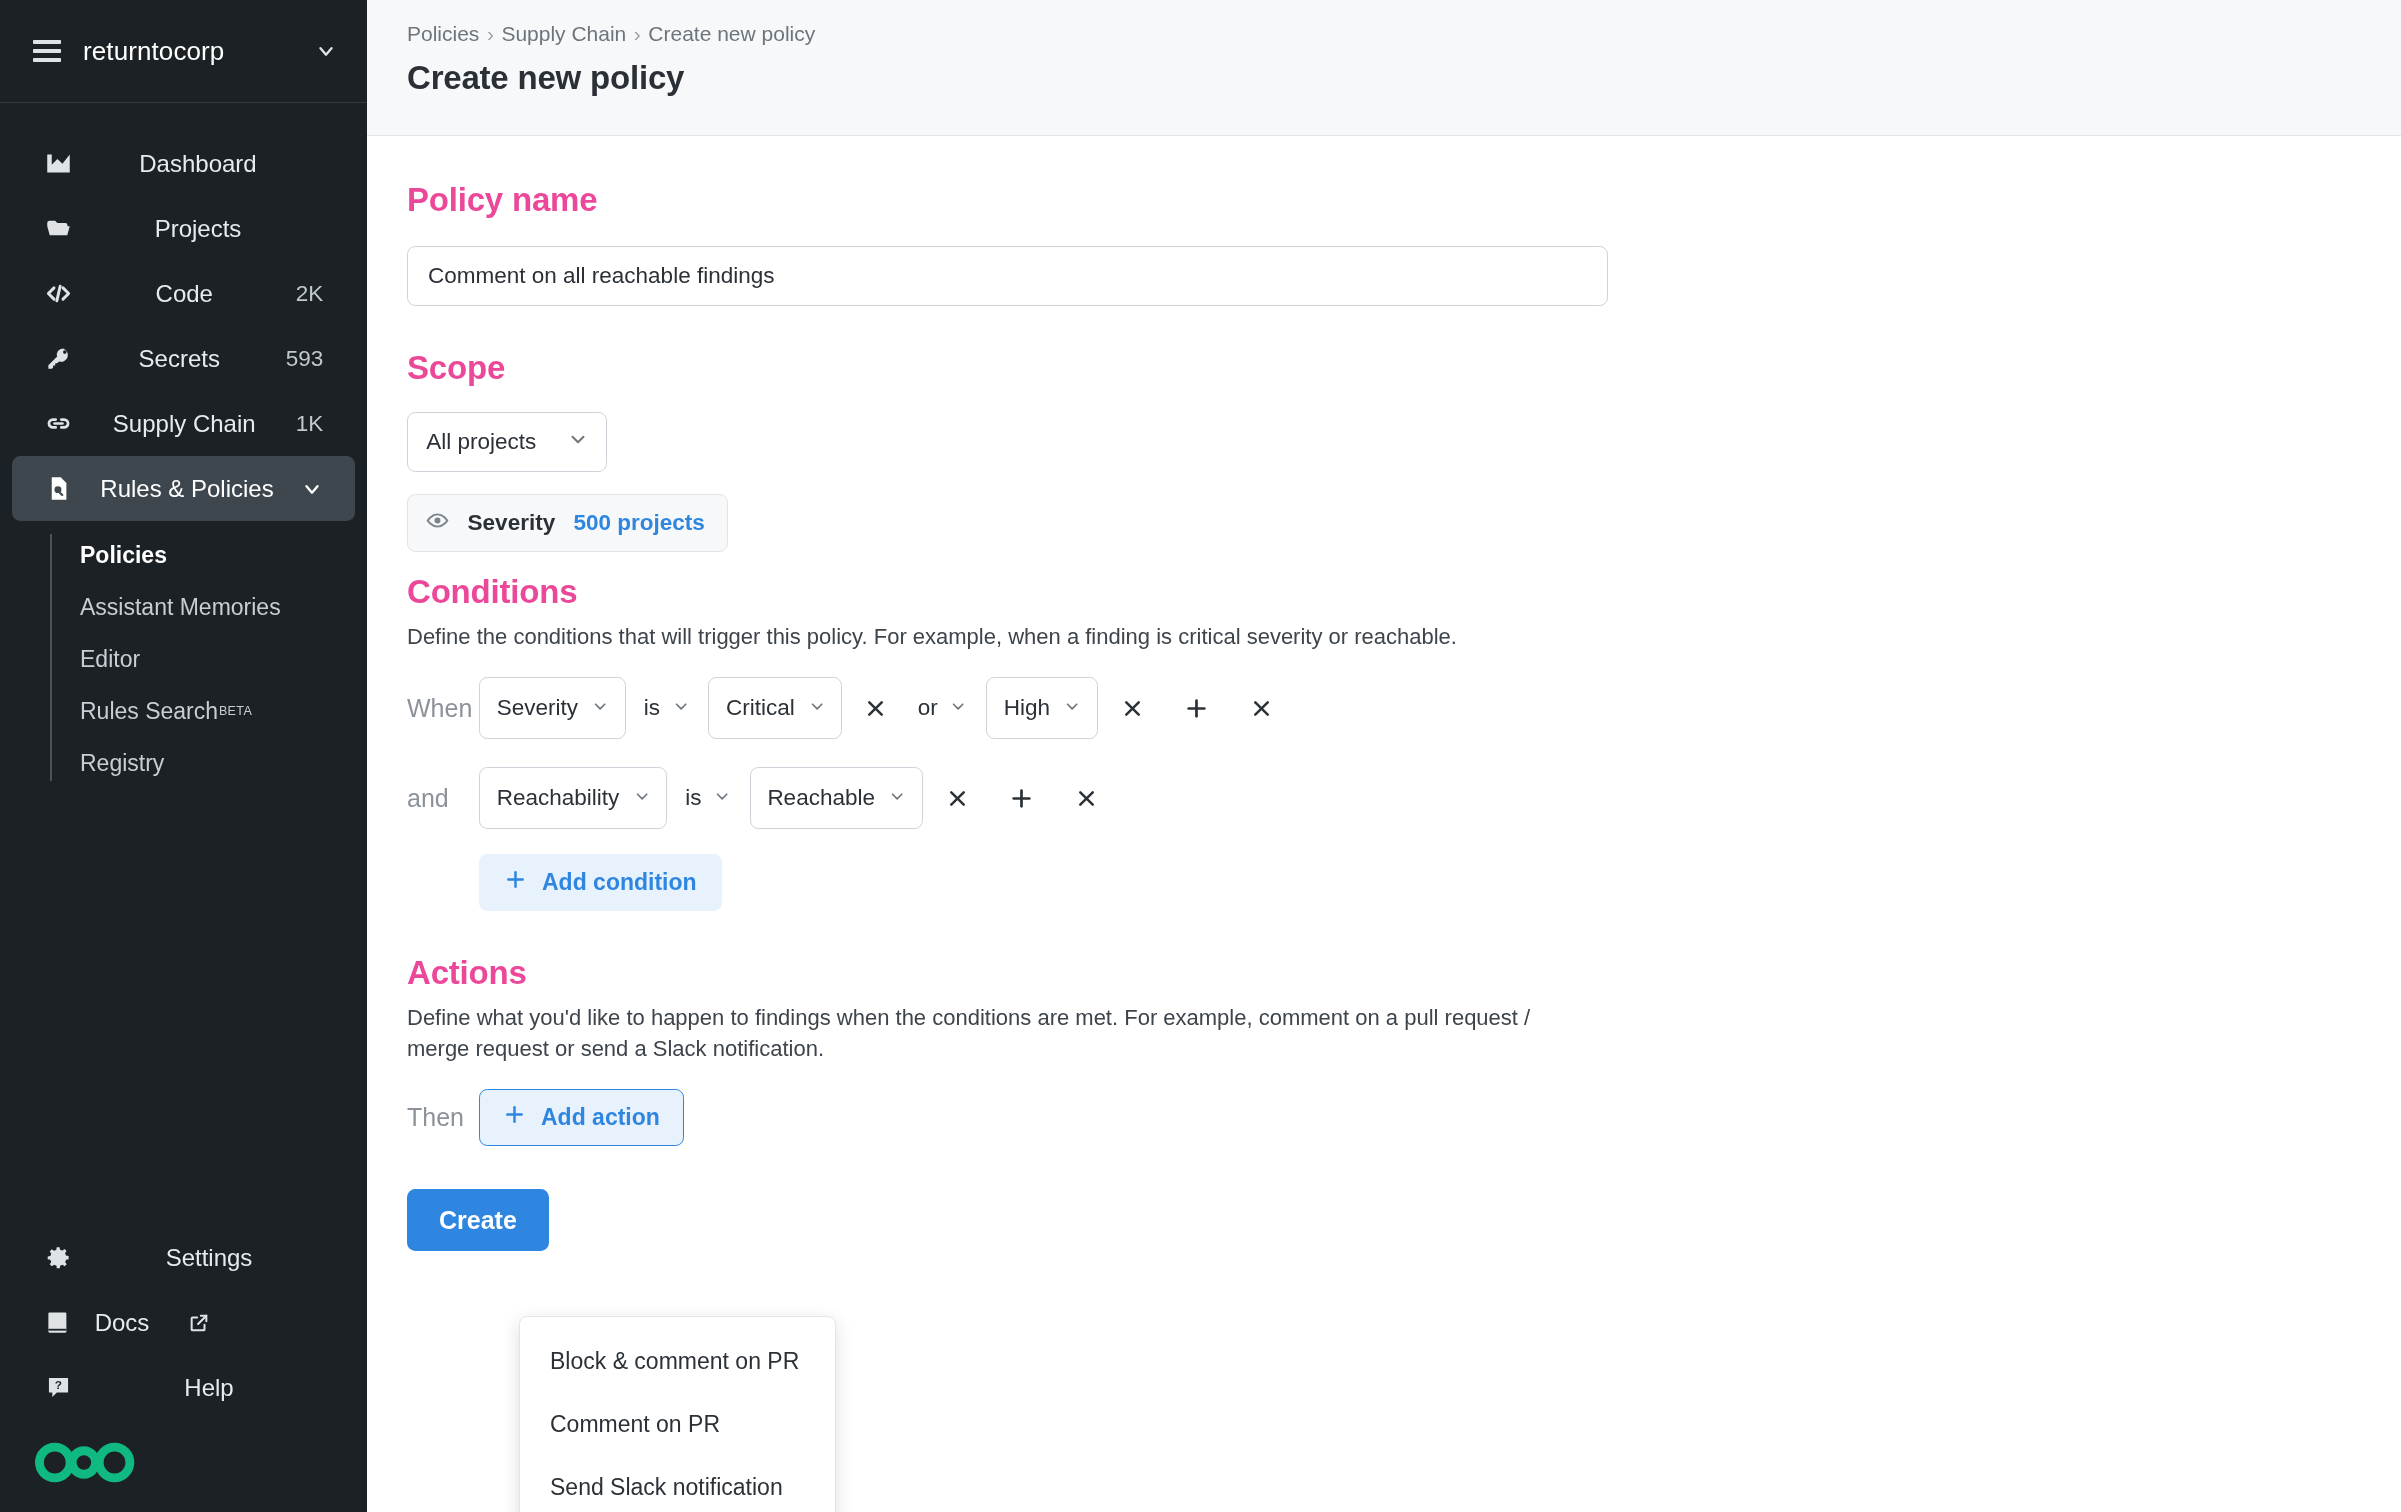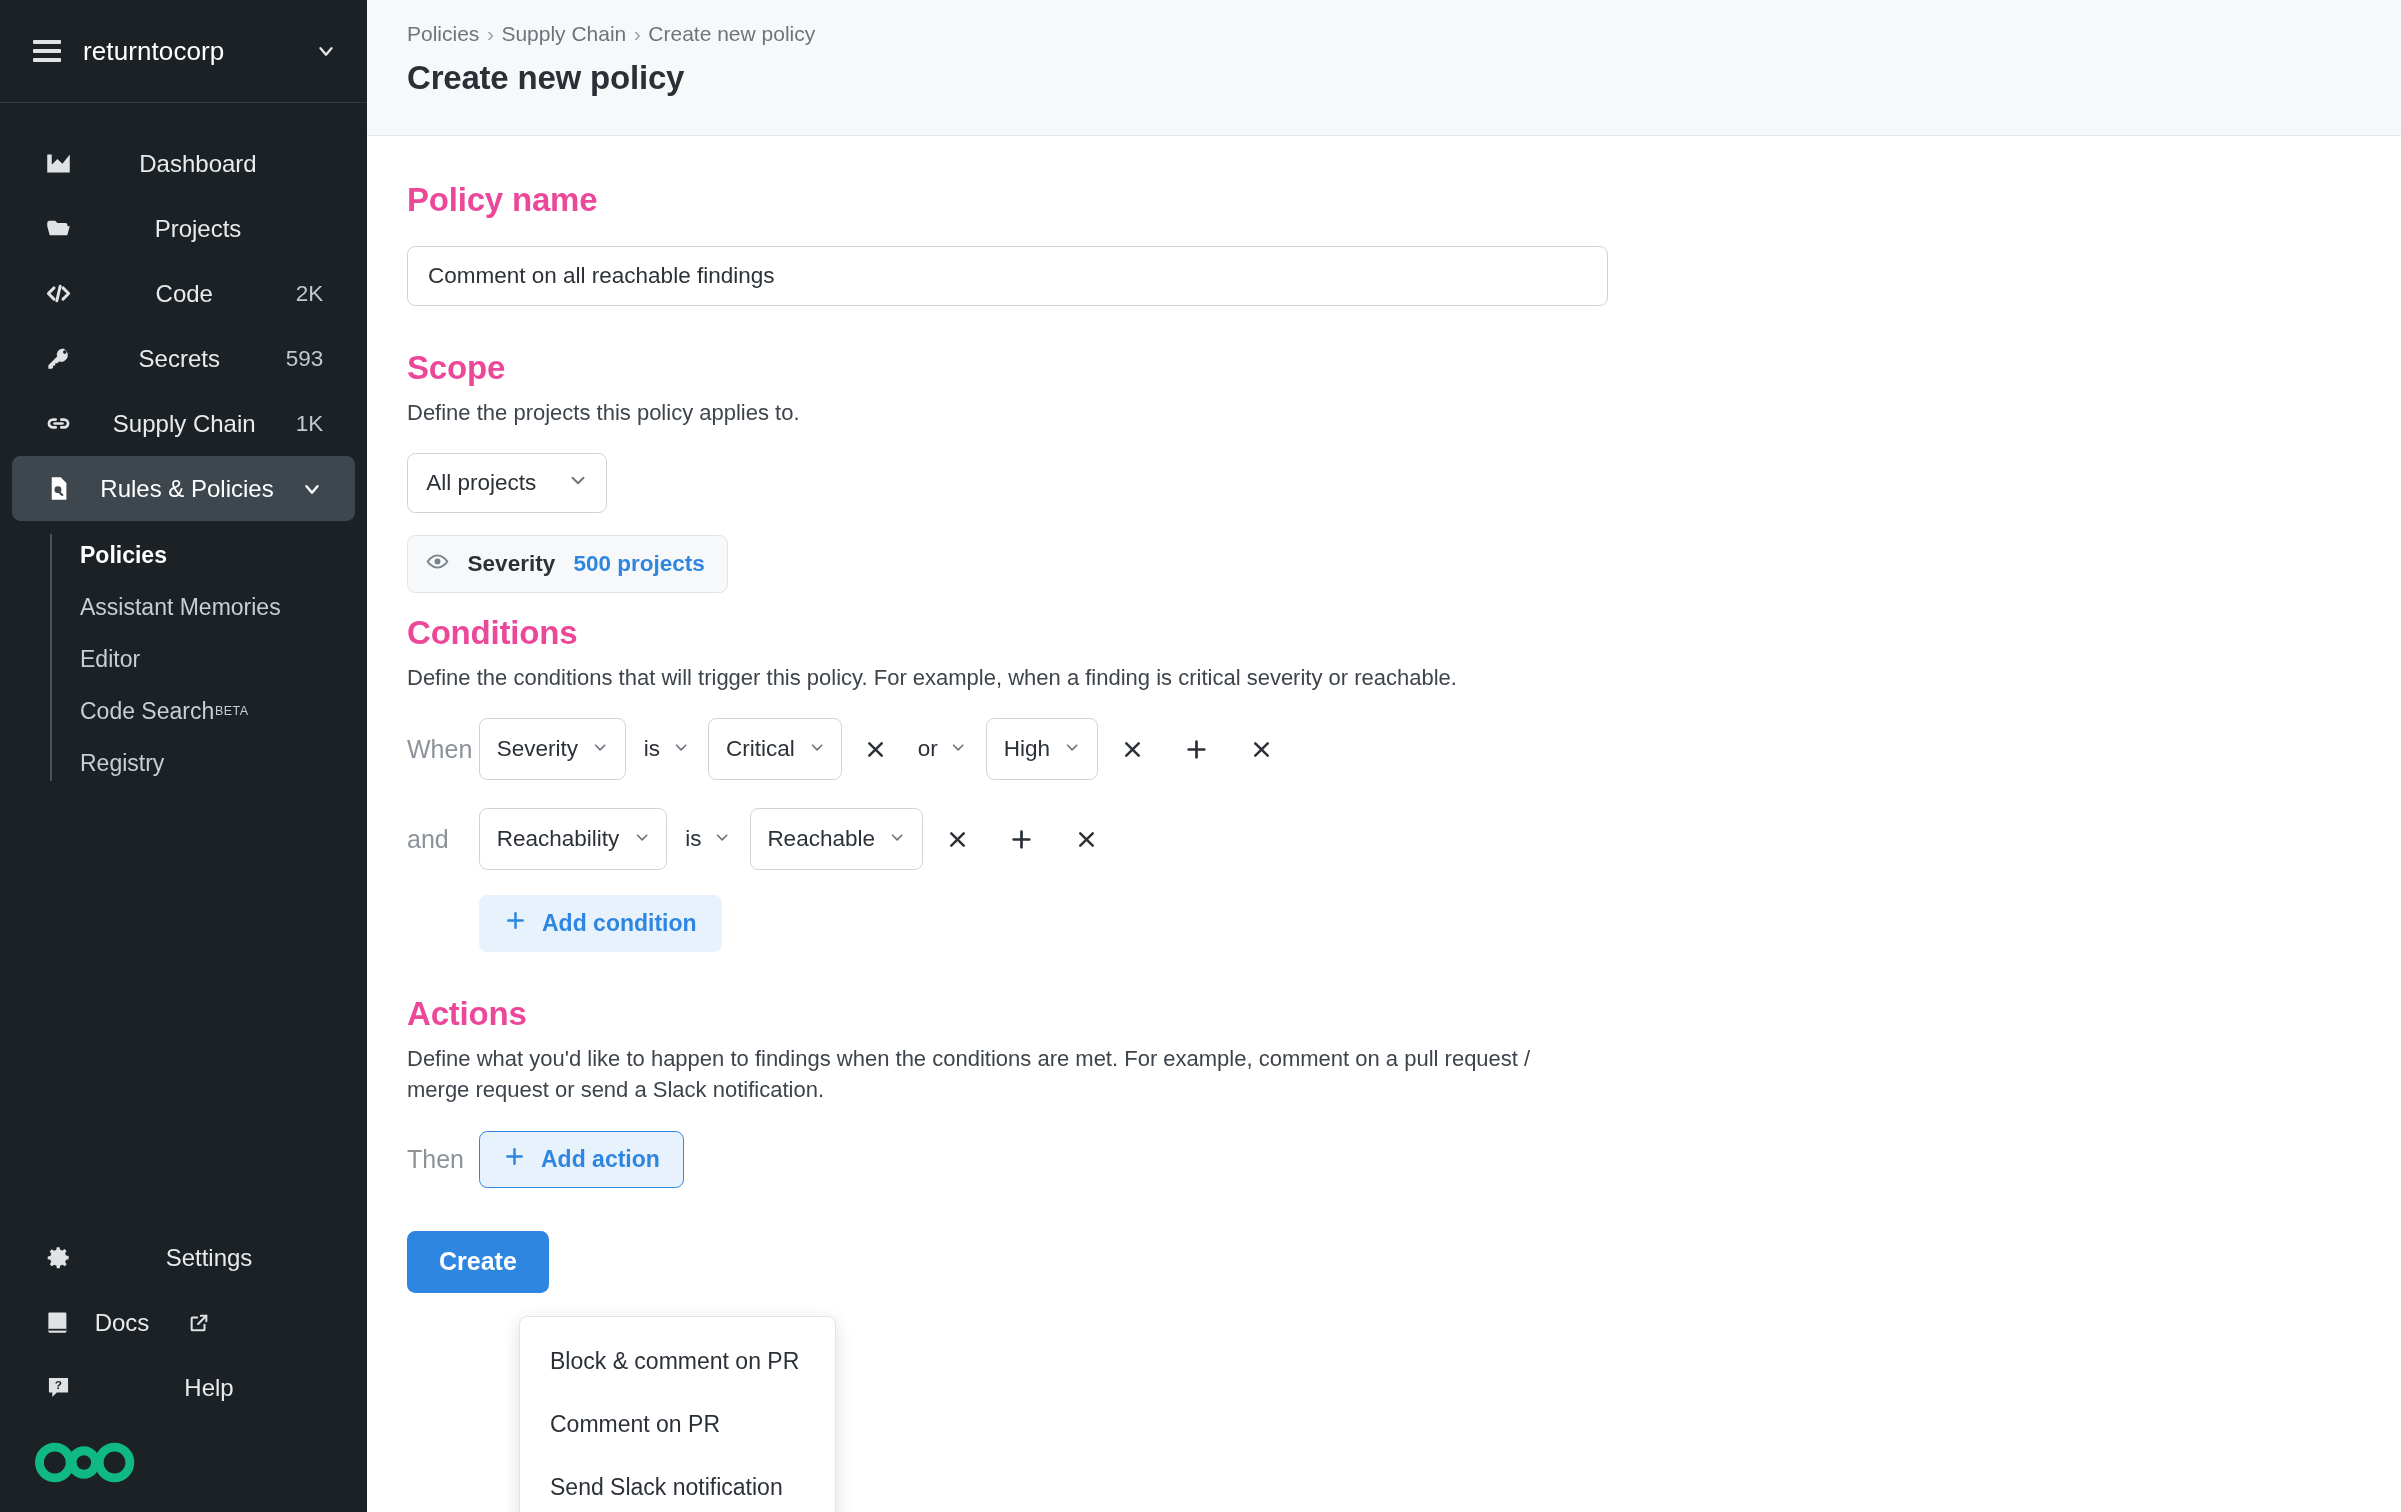--- a/index.html
+++ b/index.html
@@ -230,21 +230,21 @@
         <div class="subnav-item current">
           <span>Policies</span>
         </div>
         <div class="subnav-item">
           <span>Assistant Memories</span>
         </div>
         <div class="subnav-item">
           <span>Editor</span>
         </div>
         <div class="subnav-item">
-          <span>Code Search</span>
+          <span>Rules Search</span>
             <span class="beta-sup">BETA</span>
         </div>
         <div class="subnav-item">
           <span>Registry</span>
         </div>
       </div>
     </nav>
 
     <div class="sidebar-bottom">
       <div class="nav-item">
@@ -308,21 +308,20 @@
 
     <div class="content">
 
       <h2 class="sec-title">Policy name</h2>
       <div class="name-input">
         <span>Comment on all reachable findings</span>
       </div>
 
       <div class="scope-block">
         <h2 class="sec-title">Scope</h2>
-        <p class="sec-desc">Define the projects this policy applies to.</p>
 
         <div class="select-box scope-select">
           <span>All projects</span>
           <span>
             <svg viewBox="0 0 24 24" width="22" height="22" fill="none" stroke="#6e767e" stroke-width="2.2" stroke-linecap="round" stroke-linejoin="round">
                 <polyline points="6 9.5 12 15.5 18 9.5"></polyline>
               </svg>
           </span>
         </div>
 

